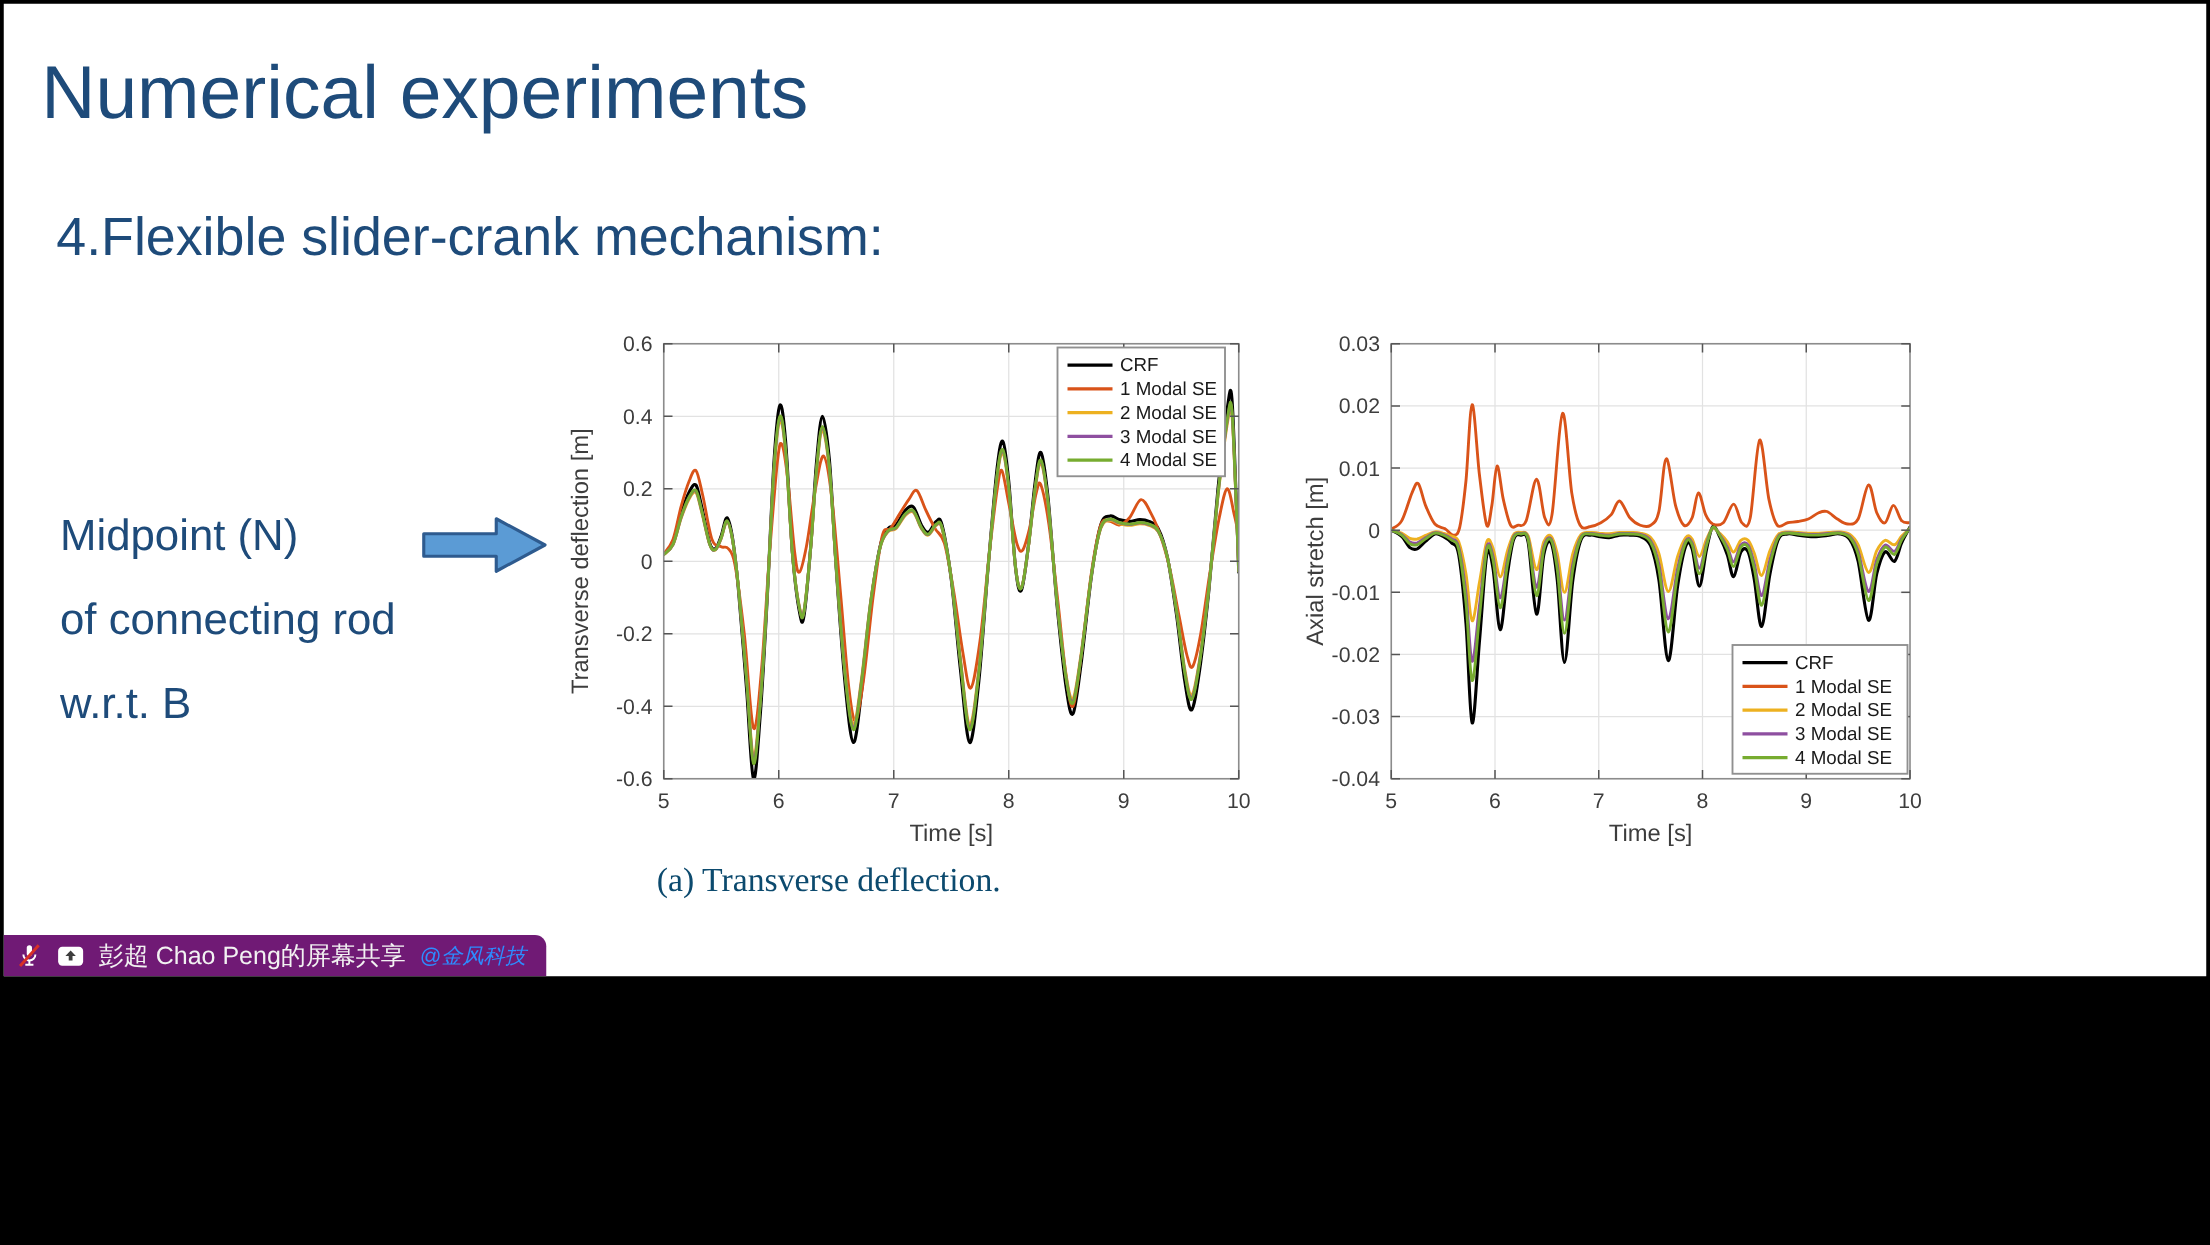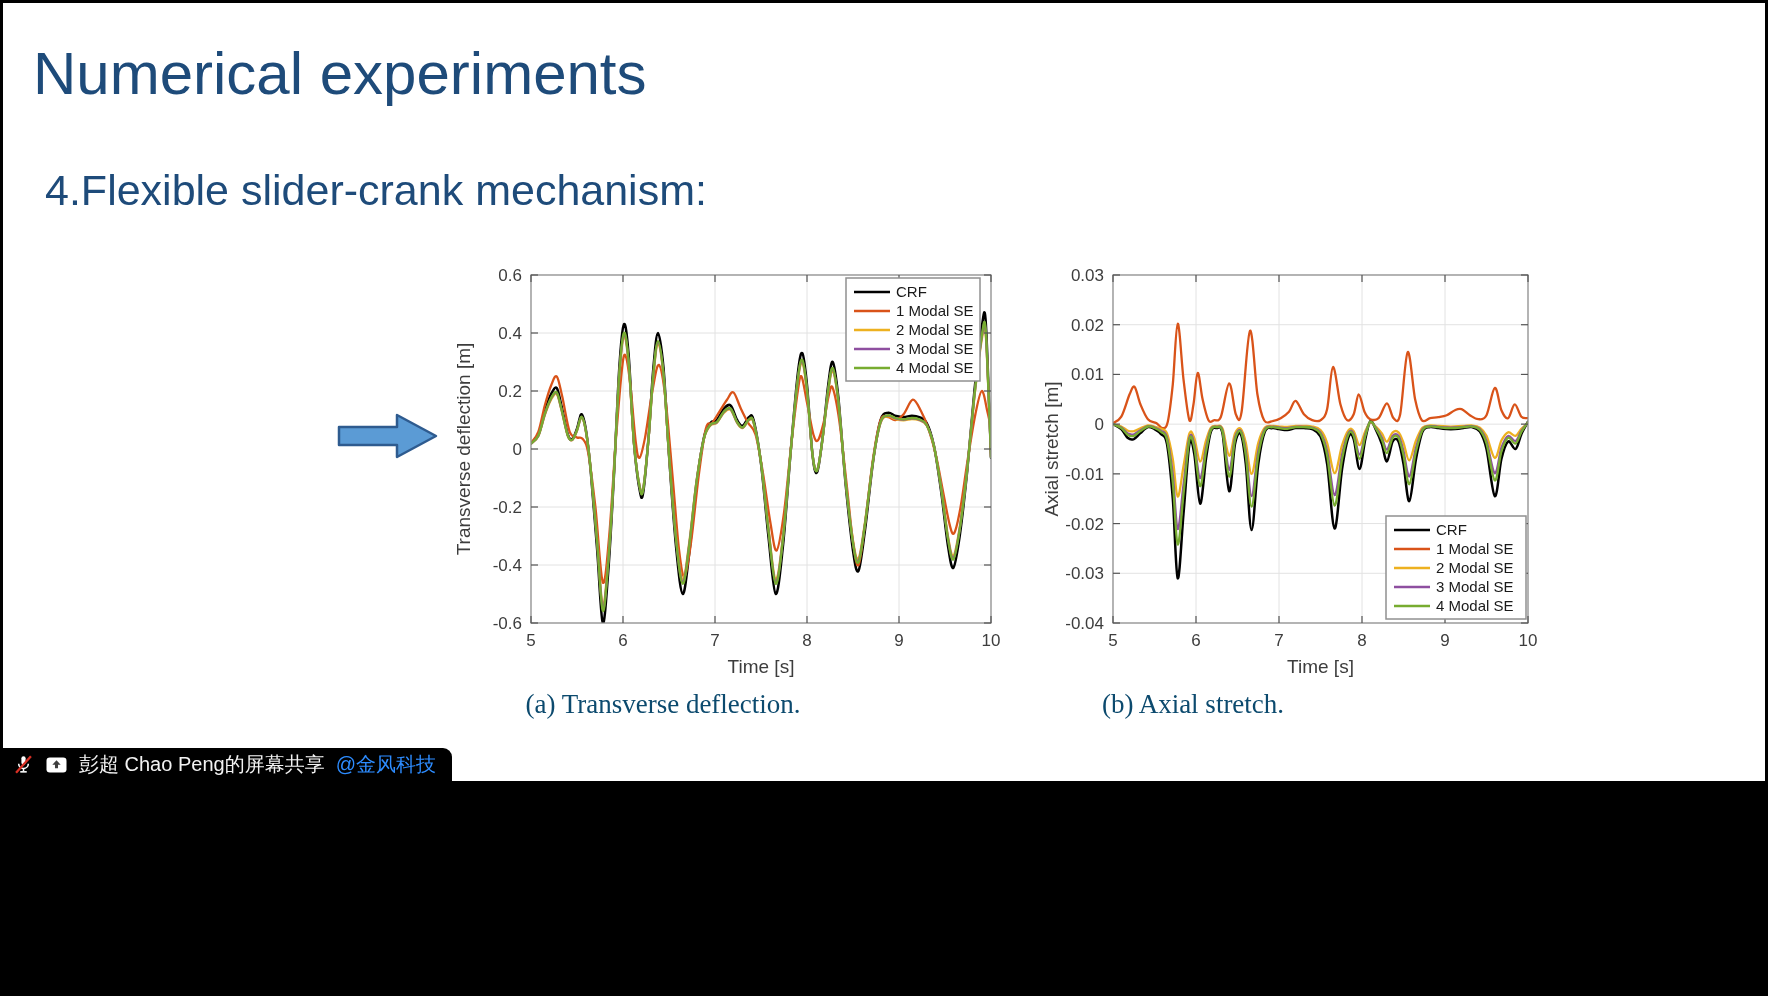--- a/index.html
+++ b/index.html
@@ -25,35 +25,40 @@
   #chart-a-svg{ left:377px; top:225px; }
   #chart-b-svg{ left:1020px; top:225px; }
   .fig-caption{
     position:absolute; top:686px; font-family:"Liberation Serif", serif;
     font-size:27px; color:#0c4a6e; text-align:center;
   }
   #caption-a{ left:350px; width:620px; }
   #caption-b{ left:905px; width:570px; }
   .share-bar{
     position:absolute; left:0; bottom:0; height:33px;
-    background:#000000; border-radius:0 9px 0 0;
+    background:#701a75; border-radius:0 9px 0 0;
     display:flex; align-items:center; padding:0 16px 0 10px; gap:11px;
   }
   .share-bar .txt{ font-size:20px; color:#f2f2f2; white-space:nowrap; }
-  .share-bar .mention{ font-size:20px; color:#2d8cff; white-space:nowrap; }
+  .share-bar .mention{ font-size:17px; color:#2d8cff; white-space:nowrap;font-style:italic; }
   .icon{ display:inline-flex; }
 </style>
 </head>
 <body>
 
 <div class="page">
 
   <div class="slide-title">Numerical experiments</div>
   <div class="slide-subtitle">4.Flexible slider-crank mechanism:</div>
 
+  <div class="note-block">
+    <div>Midpoint (N)</div>
+    <div>of connecting rod</div>
+    <div>w.r.t. B</div>
+  </div>
 
   <div class="block-arrow icon">
     <svg width="102" height="50" viewBox="0 0 102 50">
       <polygon points="2,16 60,16 60,4 99,25 60,46 60,34 2,34" fill="#5b9bd5" stroke="#2e5b8f" stroke-width="2.5" stroke-linejoin="round"></polygon>
     </svg>
   </div>
 
   <svg id="chart-a-svg" class="chart-svg" width="640" height="505">
       <line x1="243" y1="47" x2="243" y2="395" stroke="#e2e2e2" stroke-width="1"></line>
       <line x1="335" y1="47" x2="335" y2="395" stroke="#e2e2e2" stroke-width="1"></line>
@@ -205,21 +210,20 @@
       <text x="413" y="326" font-size="15" fill="#1a1a1a">1 Modal SE</text>
       <line x1="371" y1="340" x2="407" y2="340" stroke="#edb120" stroke-width="2.6"></line>
       <text x="413" y="345" font-size="15" fill="#1a1a1a">2 Modal SE</text>
       <line x1="371" y1="359" x2="407" y2="359" stroke="#8e4fa0" stroke-width="2.6"></line>
       <text x="413" y="364" font-size="15" fill="#1a1a1a">3 Modal SE</text>
       <line x1="371" y1="378" x2="407" y2="378" stroke="#77ac30" stroke-width="2.6"></line>
       <text x="413" y="383" font-size="15" fill="#1a1a1a">4 Modal SE</text>
     </svg>
 
   <div id="caption-a" class="fig-caption">(a) Transverse deflection.</div>
-  <div id="caption-b" class="fig-caption">(b) Axial stretch.</div>
 
   <div class="share-bar">
     <span class="icon">
       <svg width="21" height="21" viewBox="0 0 24 24">
         <rect x="9.6" y="2.5" width="4.8" height="10" rx="2.4" fill="#ffffff"></rect>
         <path d="M6.5 11 a5.5 5.5 0 0 0 11 0" stroke="#ffffff" stroke-width="1.8" fill="none"></path>
         <line x1="12" y1="16.6" x2="12" y2="19.6" stroke="#ffffff" stroke-width="1.8"></line>
         <line x1="8.3" y1="20.4" x2="15.7" y2="20.4" stroke="#ffffff" stroke-width="1.8"></line>
         <line x1="3.5" y1="21.5" x2="20.5" y2="2.5" stroke="#d93025" stroke-width="2.6"></line>
       </svg>

